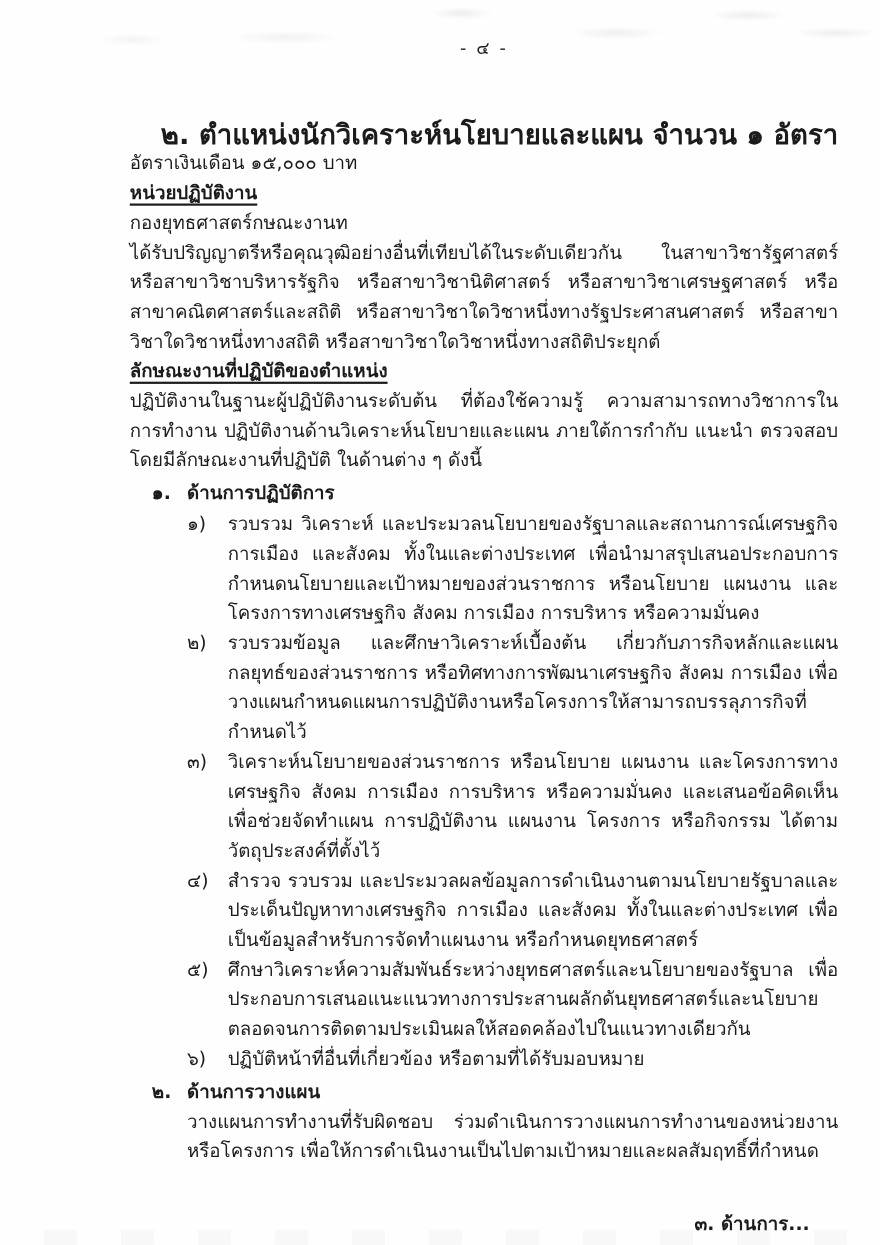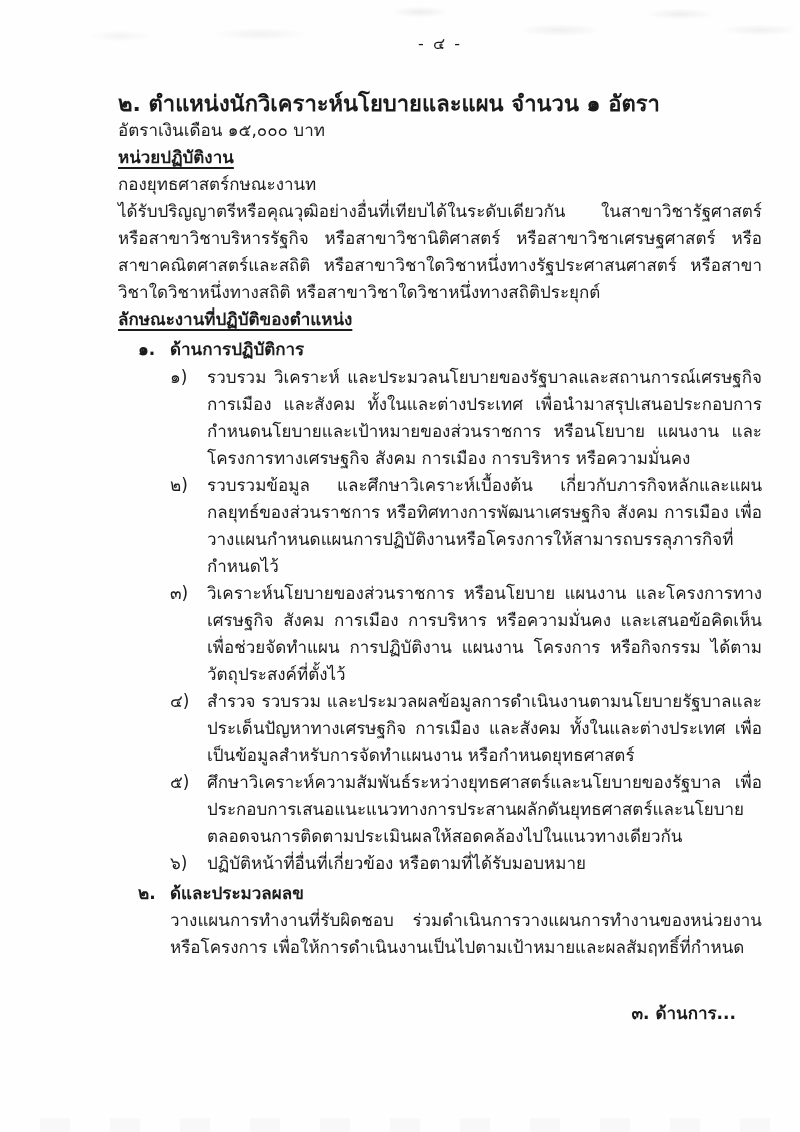--- a/index.html
+++ b/index.html
@@ -46,24 +46,24 @@
     box-sizing: border-box;
     font-size: 17px;
     line-height: 27px;
   }
   .pagenum {
     text-align: center;
     font-size: 16px;
     letter-spacing: 2px;
   }
   .doc-title {
-    margin-top: 33px;
-    text-align: left;
+    margin-top: 52px;
+    text-align: right;
     font-weight: bold;
-    font-size: 22px;
+    font-size: 25px;
   }
   .salary {
     margin-top: 23px;
   }
   .sec-heading {
     margin-top: 0;
     font-weight: bold;
     text-decoration: underline;
     text-underline-offset: 4px;
     text-decoration-thickness: 1.5px;
@@ -120,20 +120,21 @@
     <div class="doc-title">๒. ตำแหน่งนักวิเคราะห์นโยบายและแผน จำนวน ๑ อัตรา</div>
 
     <p class="para salary">อัตราเงินเดือน ๑๕,๐๐๐ บาท</p>
 
     <p class="para sec-heading">หน่วยปฏิบัติงาน</p>
     <p class="para">กองยุทธศาสตร์กษณะงานท</p>
 
     <p class="para">ได้รับปริญญาตรีหรือคุณวุฒิอย่างอื่นที่เทียบได้ในระดับเดียวกัน ในสาขาวิชารัฐศาสตร์ หรือสาขาวิชาบริหารรัฐกิจ หรือสาขาวิชานิติศาสตร์ หรือสาขาวิชาเศรษฐศาสตร์ หรือสาขาคณิตศาสตร์และสถิติ หรือสาขาวิชาใดวิชาหนึ่งทางรัฐประศาสนศาสตร์ หรือสาขาวิชาใดวิชาหนึ่งทางสถิติ หรือสาขาวิชาใดวิชาหนึ่งทางสถิติประยุกต์</p>
 
     <p class="para sec-heading">ลักษณะงานที่ปฏิบัติของตำแหน่ง</p>
+    <p class="para">ปฏิบัติงานในฐานะผู้ปฏิบัติงานระดับต้น ที่ต้องใช้ความรู้ ความสามารถทางวิชาการใน การทำงาน ปฏิบัติงานด้านวิเคราะห์นโยบายและแผน ภายใต้การกำกับ แนะนำ ตรวจสอบ โดยมีลักษณะงานที่ปฏิบัติ ในด้านต่าง ๆ ดังนี้</p>
 
     <div class="duty-section">
       <div class="duty-head">
         <span class="duty-num">๑.</span>
         <span class="duty-title">ด้านการปฏิบัติการ</span>
       </div>
       <div class="duty-items">
         <div class="duty-item">
           <span class="item-num">๑)</span>
           <span class="item-text">รวบรวม วิเคราะห์ และประมวลนโยบายของรัฐบาลและสถานการณ์เศรษฐกิจการเมือง และสังคม ทั้งในและต่างประเทศ เพื่อนำมาสรุปเสนอประกอบการกำหนดนโยบายและเป้าหมายของส่วนราชการ หรือนโยบาย แผนงาน และโครงการทางเศรษฐกิจ สังคม การเมือง การบริหาร หรือความมั่นคง</span>
@@ -157,21 +158,21 @@
         <div class="duty-item">
           <span class="item-num">๖)</span>
           <span class="item-text">ปฏิบัติหน้าที่อื่นที่เกี่ยวข้อง หรือตามที่ได้รับมอบหมาย</span>
         </div>
       </div>
     </div>
 
     <div class="duty-section">
       <div class="duty-head">
         <span class="duty-num">๒.</span>
-        <span class="duty-title">ด้และประมวลผลข</span>
+        <span class="duty-title">ด้านการวางแผน</span>
       </div>
       <p class="planning-para">วางแผนการทำงานที่รับผิดชอบ ร่วมดำเนินการวางแผนการทำงานของหน่วยงานหรือโครงการ เพื่อให้การดำเนินงานเป็นไปตามเป้าหมายและผลสัมฤทธิ์ที่กำหนด</p>
     </div>
 
     <div class="continuation">๓. ด้านการ...</div>
 
   </div>
 
   <div class="scan-noise-bottom"></div>
 </div>

